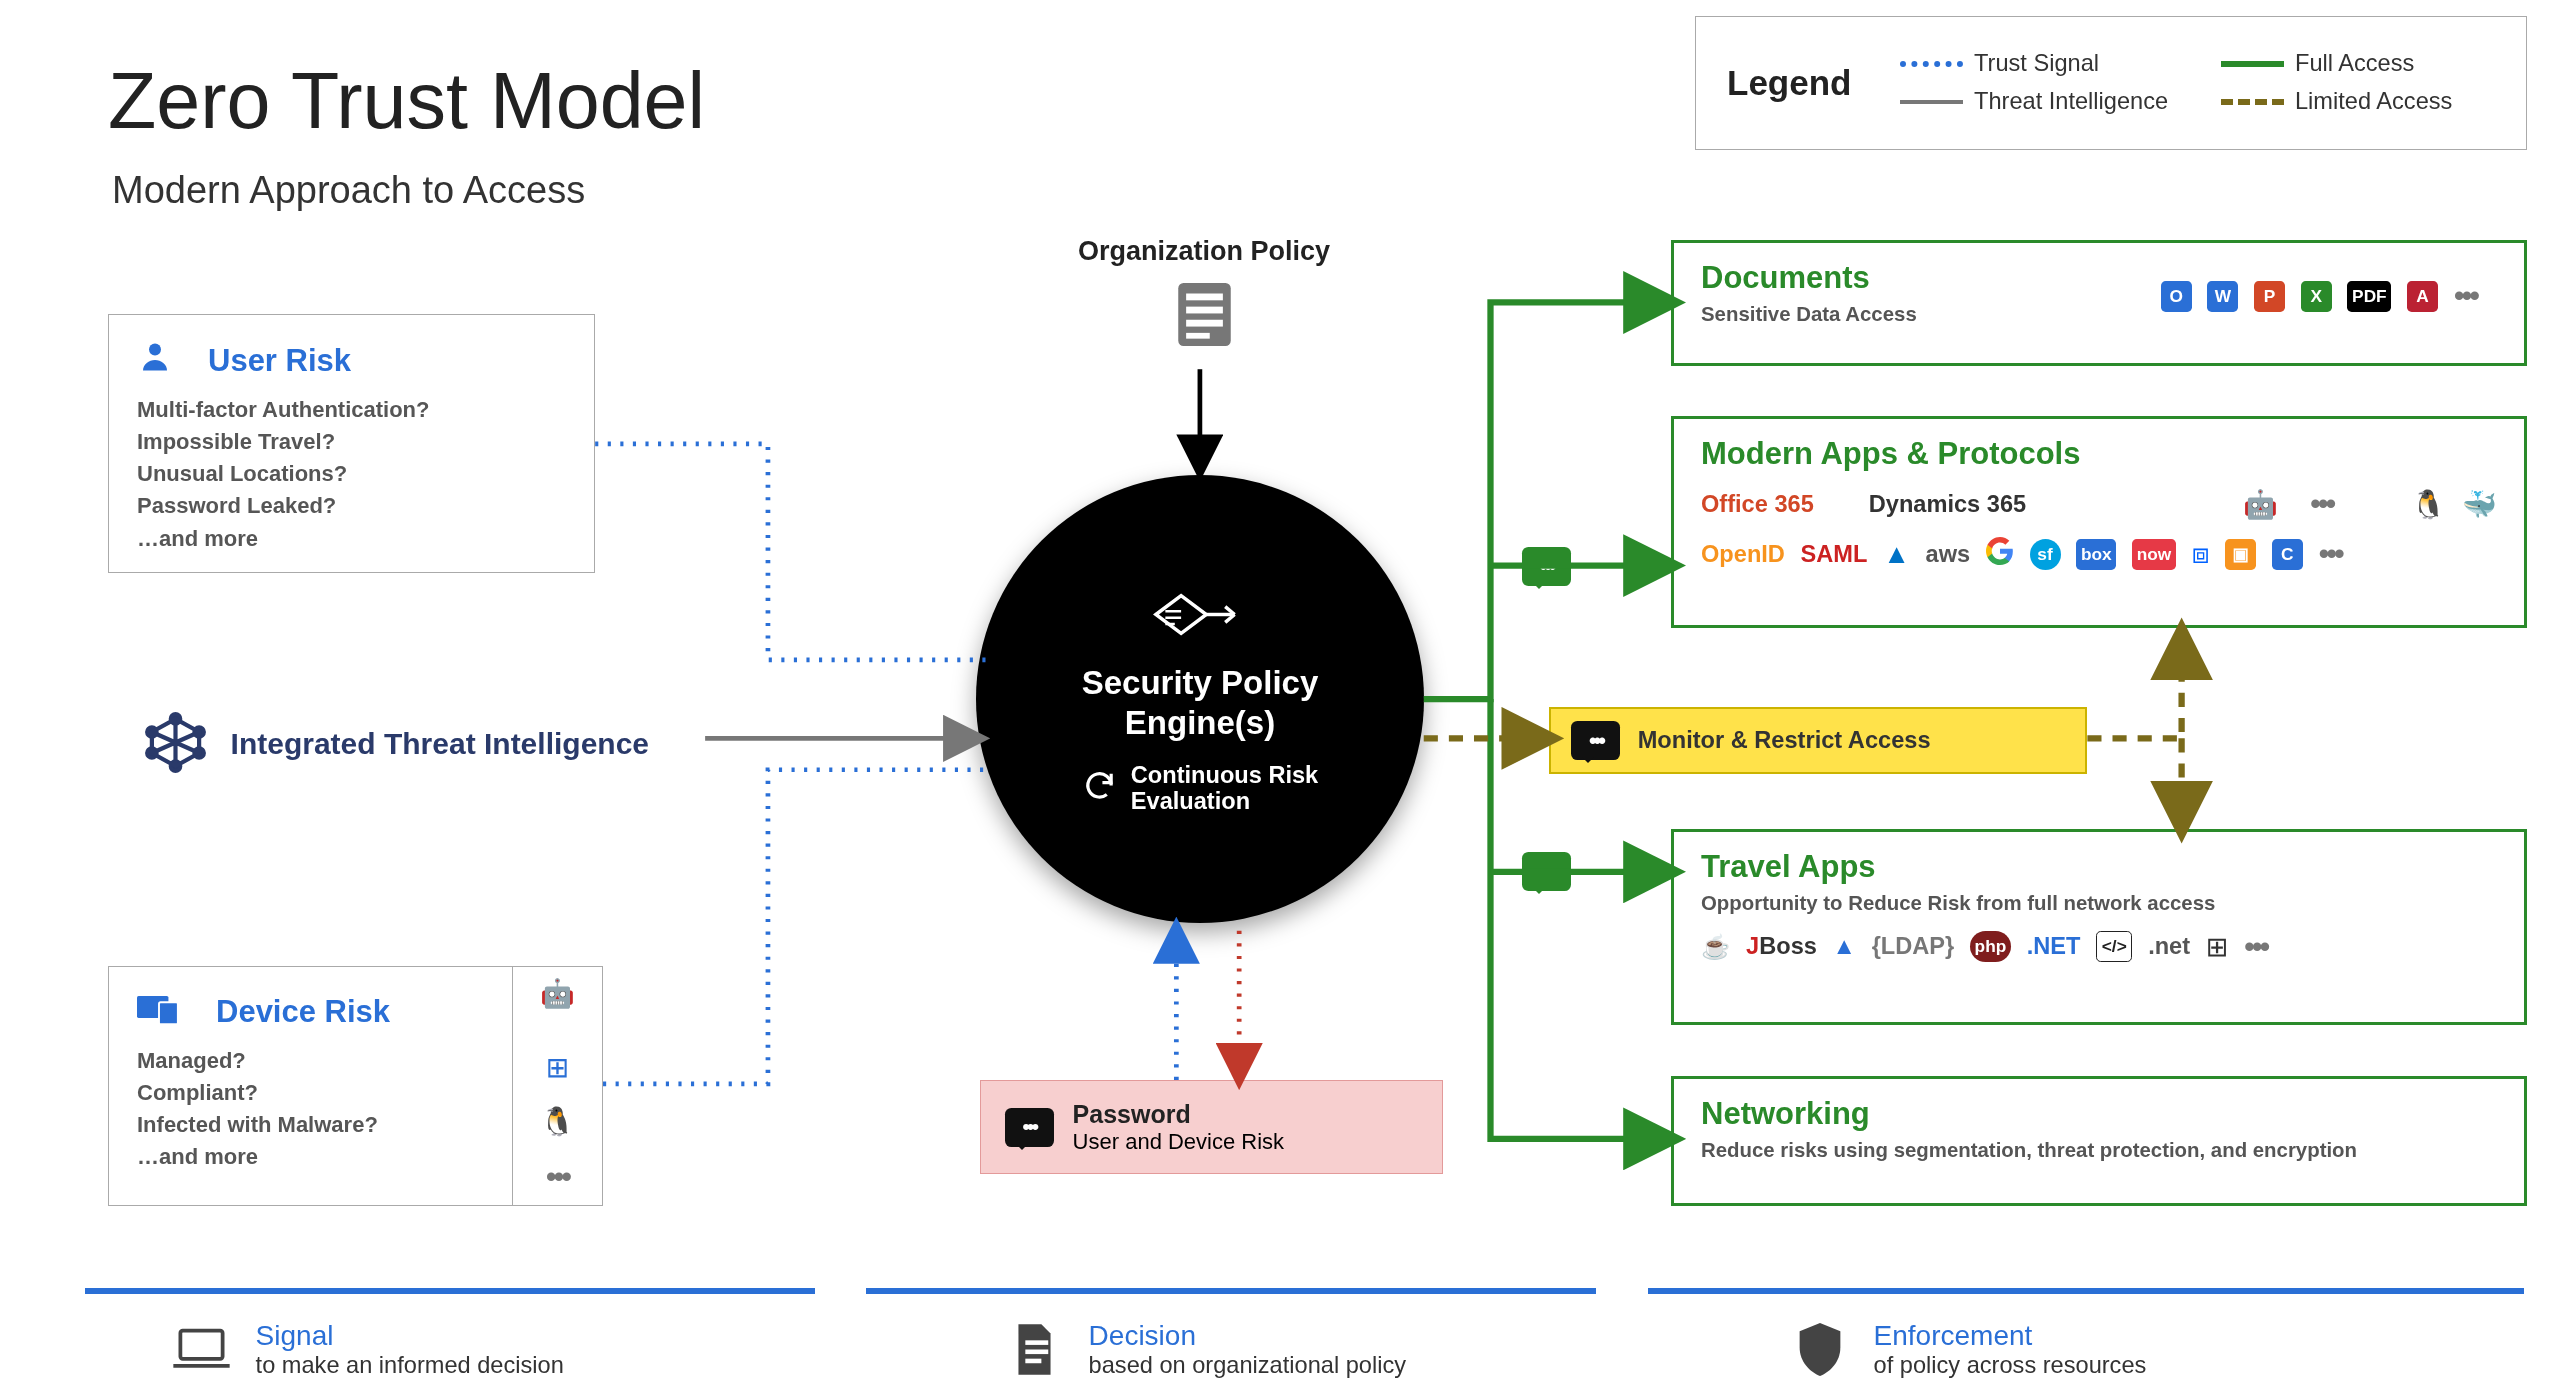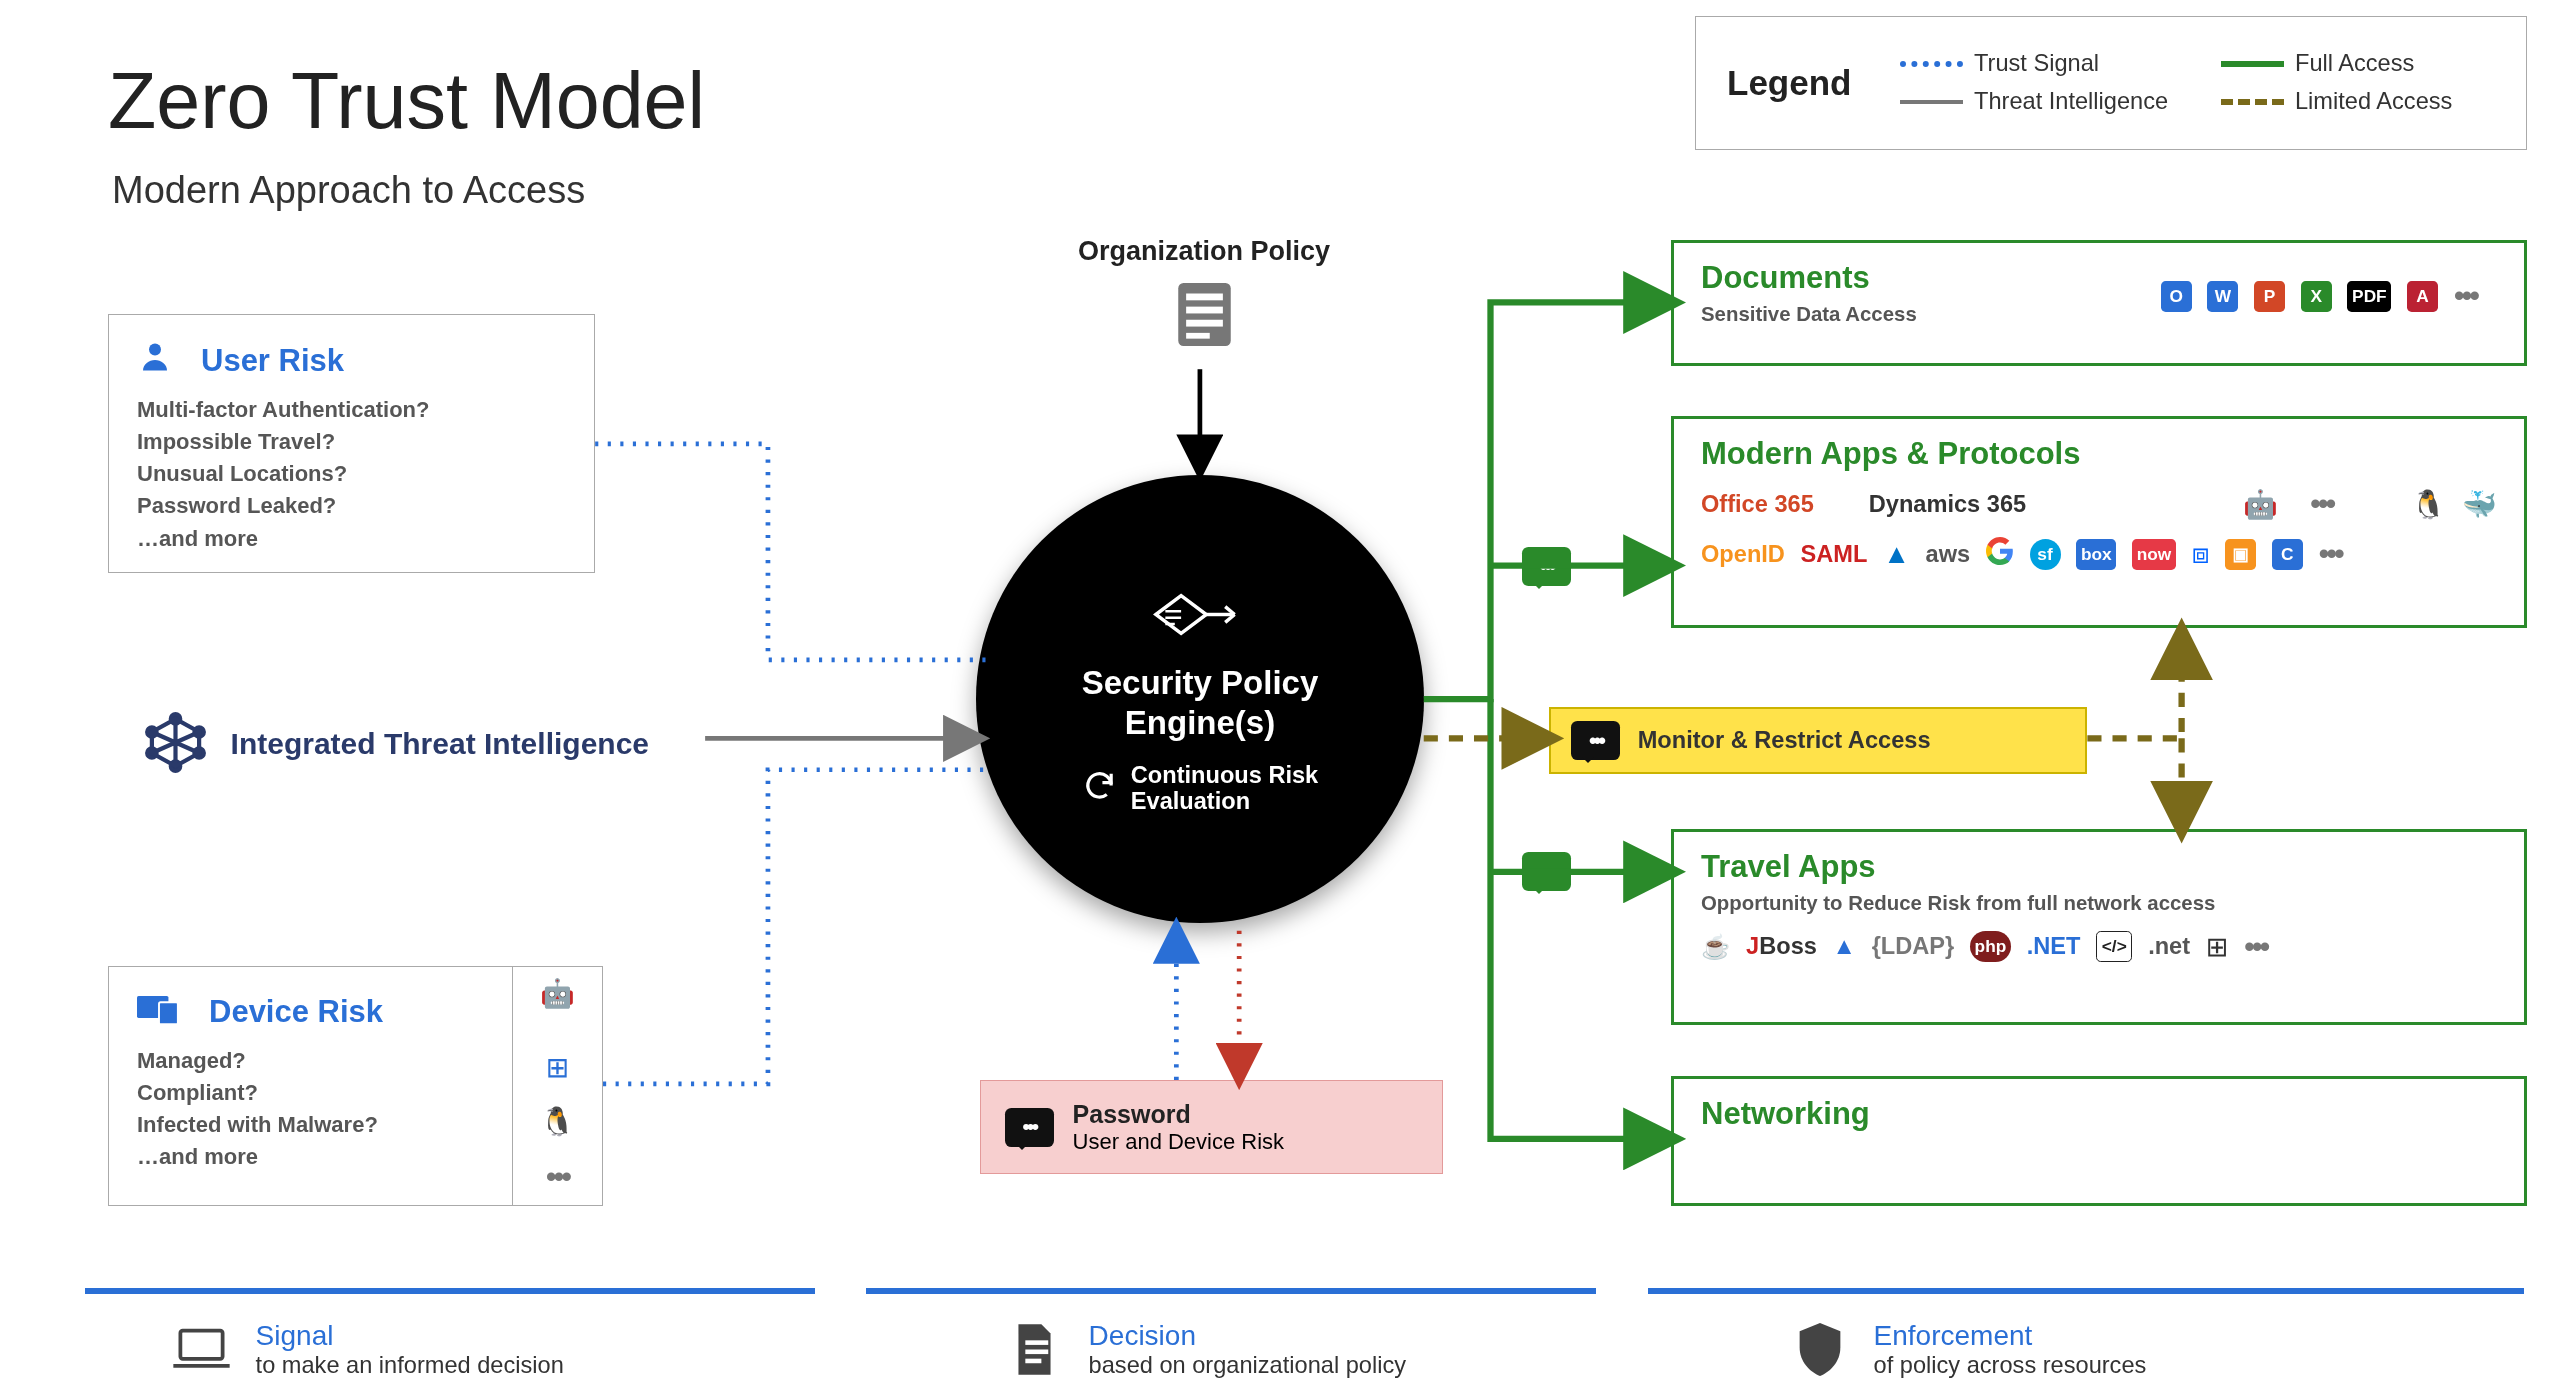--- a/index.html
+++ b/index.html
@@ -18,21 +18,21 @@
   .line-demo { width: 63px; height: 0; }
   .ld-trust { border-top: 6.3px dotted #2a6fd6; }
   .ld-threat { border-top: 4.7px solid #777; }
   .ld-full { border-top: 6.3px solid #2a8a2a; }
   .ld-limited { border-top: 6.3px dashed #7a6a1a; }
 
   
   .box { position: absolute; border: 1.6px solid #aaa; background: #fff; }
   .user-risk { left: 94px; top: 314px; width: 487px; height: 259px; padding: 23.6px 28px; }
   .device-risk { left: 94px; top: 966px; width: 495px; height: 240px; display: flex; }
-  .box h2 { font-size: 31px; font-weight: 700; color: #2a6fd6; display: flex; align-items: center; gap: 28px; margin-bottom: 14px; }
+  .box h2 { font-size: 31px; font-weight: 700; color: #2a6fd6; display: flex; align-items: center; gap: 35px; margin-bottom: 14px; }
   .box ul { list-style: none; }
   .box li { font-size: 22px; font-weight: 600; color: #565656; margin: 6.3px 0; }
   .device-left { flex: 1; padding: 23.6px 28px; }
   .device-right { width: 90px; border-left: 1.6px solid #aaa; display: flex; flex-direction: column; justify-content: space-around; align-items: center; font-size: 28px; }
 
   .threat-intel { position: absolute; left: 130px; top: 711px; display: flex; align-items: center; gap: 23.6px; }
   .threat-intel span.text { font-size: 30px; font-weight: 700; color: #2a3a6a; }
 
   
   .org-policy { position: absolute; left: 1064px; top: 236px; text-align: center; }
@@ -296,20 +296,21 @@
       <span class="apptext" style="color:#2a6fd6">.NET</span>
       <span class="pill" style="background:#fff;color:#222;border:1.6px solid #222">&lt;/&gt;</span>
       <span class="apptext" style="color:#555">.net</span>
       <span style="font-size:27px">⊞</span>
       <span class="dots">•••</span>
     </div>
   </div>
 
   <div class="res res-network">
     <h2>Networking</h2>
+    <div class="sub">Reduce risks using segmentation, threat protection, and encryption</div>
   </div>
 
   <div class="footer-sep"></div>
   <div class="footer-sep s2"></div>
   <div class="footer-sep s3"></div>
 
   <div class="footer-item f1">
     <span class="fi-icon">
       <svg width="61" height="47" viewBox="0 0 26 20" fill="none" stroke="#444" stroke-width="1.6">
           <rect x="4" y="2" width="18" height="12" rx="1"></rect>

